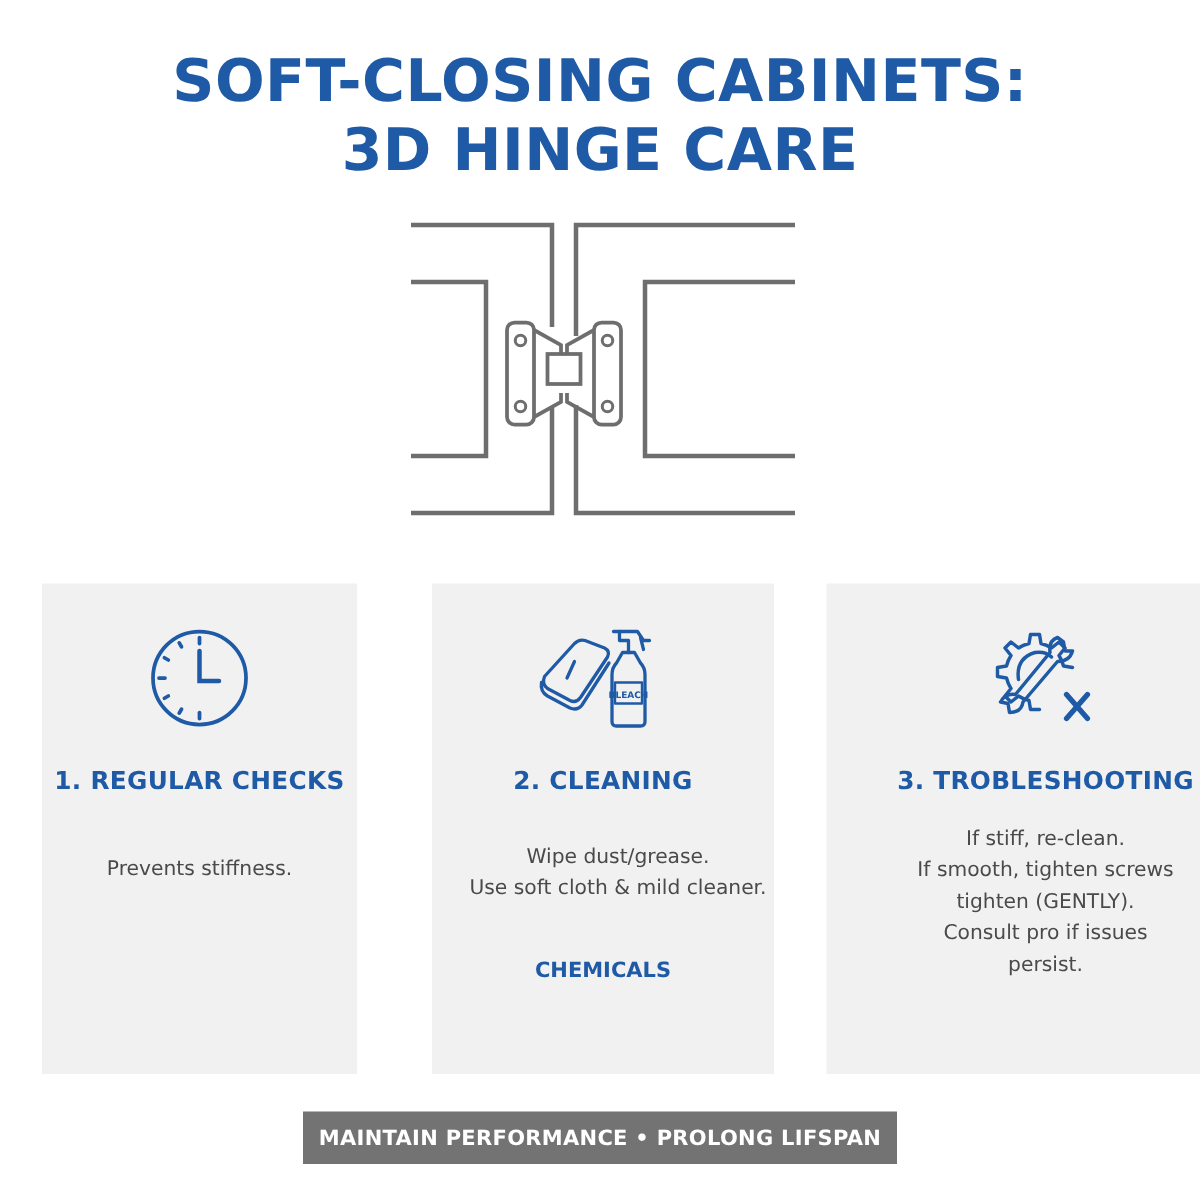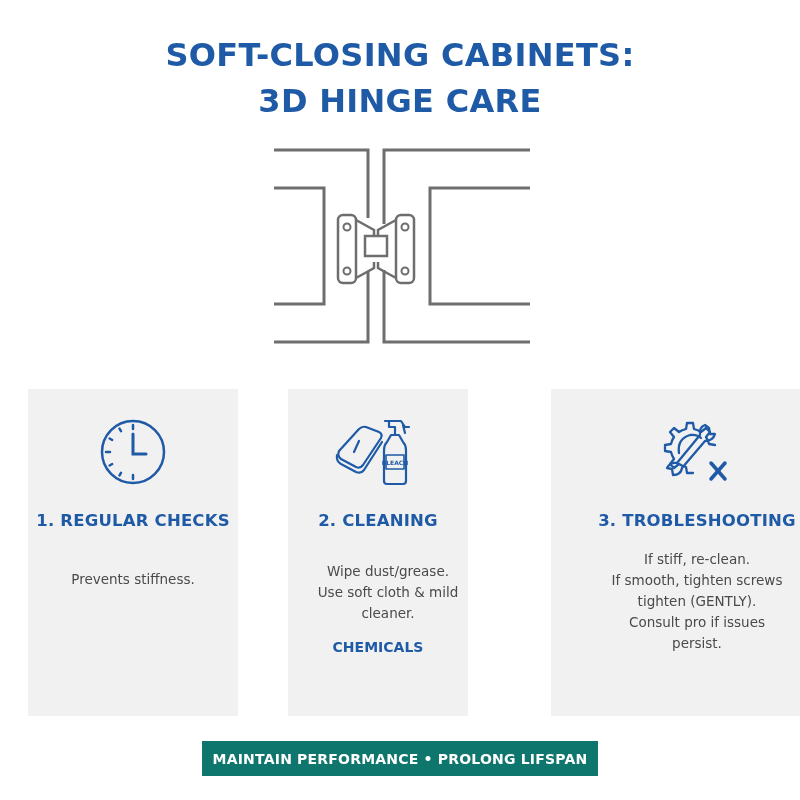--- a/index.html
+++ b/index.html
@@ -3,31 +3,31 @@
 <meta charset="utf-8">
 <style>
   * { box-sizing: border-box; margin: 0; padding: 0; }
   html, body { width: 800px; height: 800px; background: #ffffff; overflow: hidden; }
   body { position: relative; font-family: "Liberation Sans", "DejaVu Sans", sans-serif; }
 
   .title {
     position: absolute; left: 0; top: 32px; width: 800px;
     text-align: center; color: #1f5aa6;
     font-family: "DejaVu Sans", "Liberation Sans", sans-serif;
-    font-weight: bold; font-size: 32px; line-height: 46px; letter-spacing: 0.3px;
+    font-weight: bold; font-size: 39px; line-height: 46px; letter-spacing: 0.3px;
   }
 
   .hinge-diagram { position: absolute; left: 262px; top: 142px; width: 280px; height: 210px; }
 
   .panel {
     position: absolute; top: 389px; height: 327px;
     background: #f1f1f1;
   }
   .panel-1 { left: 28px; width: 210px; }
-  .panel-2 { left: 288px; width: 180px; }
+  .panel-2 { left: 288px; width: 228px; }
   .panel-3 { left: 551px; width: 292px; }
 
   .panel-icon { position: absolute; left: 50%; transform: translateX(-50%); top: 28px; width: 80px; height: 70px; }
 
   .panel-heading {
     position: absolute; top: 122px; left: 0; width: 100%;
     text-align: center; color: #1f5aa6;
     font-family: "DejaVu Sans", "Liberation Sans", sans-serif;
     font-weight: bold; font-size: 16.5px; letter-spacing: 0.2px;
   }
@@ -46,21 +46,21 @@
 
   .warning {
     position: absolute; top: 248px; left: 0; width: 100%;
     text-align: center; color: #1f5aa6;
     font-family: "DejaVu Sans", "Liberation Sans", sans-serif;
     font-weight: bold; font-size: 14px; line-height: 21px;
   }
 
   .footer-banner {
     position: absolute; left: 202px; top: 741px; width: 396px; height: 35px;
-    background: #0f766e; color: #ffffff;
+    background: #737373; color: #ffffff;
     display: flex; align-items: center; justify-content: center;
     font-family: "DejaVu Sans", "Liberation Sans", sans-serif;
     font-weight: bold; font-size: 14px; letter-spacing: 0.2px;
   }
 </style>
 </head>
 <body>
 
 <div class="title">
   <div>SOFT-CLOSING CABINETS:</div>

